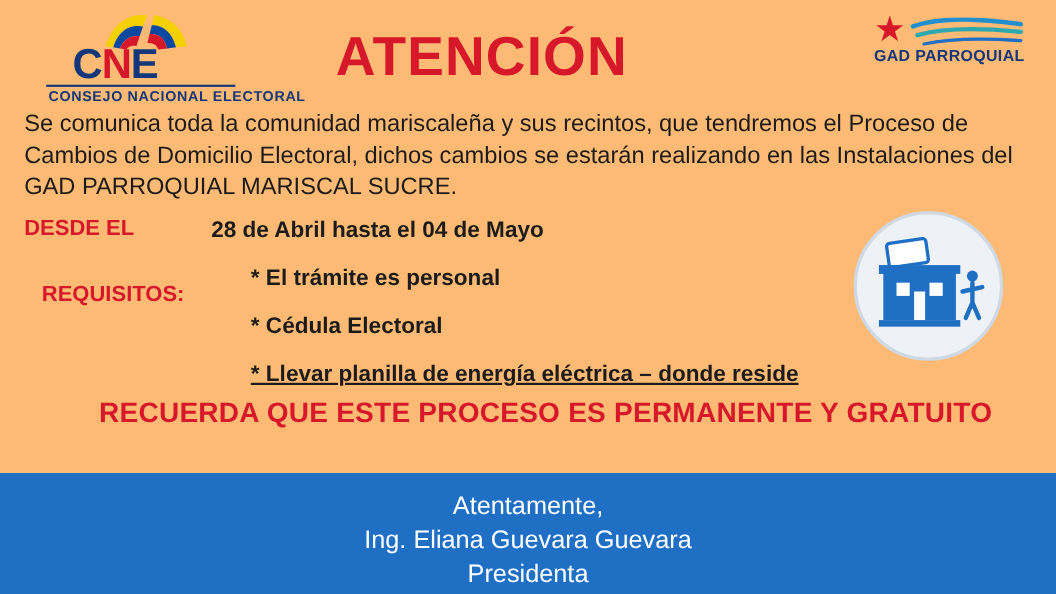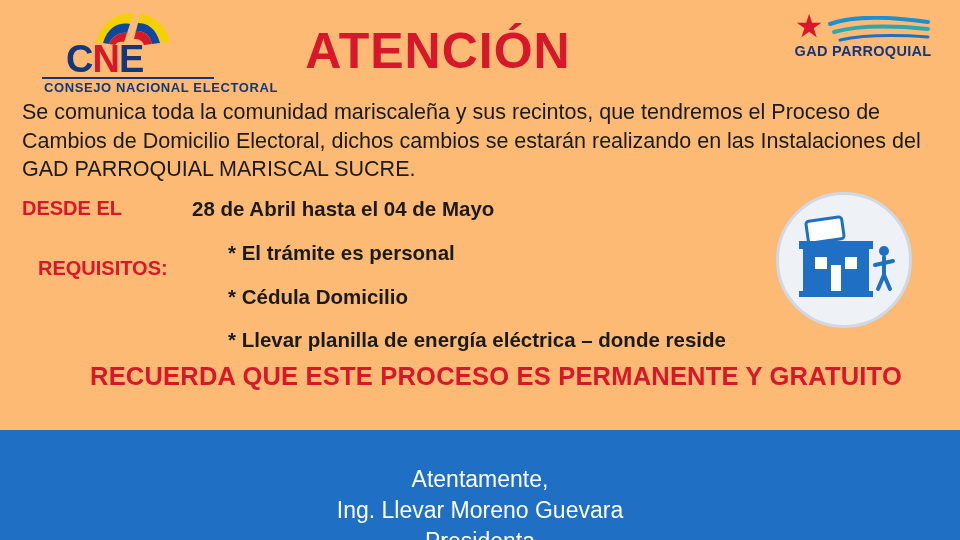--- a/index.html
+++ b/index.html
@@ -153,21 +153,21 @@
     font-size: 20.5px;
   }
   .val {
     position: absolute;
     left: 0;
     white-space: nowrap;
   }
   .val-0 { top: 0px; text-align: right; }
   .val-1 { top: 44px; left: 36px; }
   .val-2 { top: 88px; left: 36px; }
-  .val-3 { top: 131px; left: 36px; }
+  .val-3 { top: 131px; left: 36px; text-decoration: underline; }
 
   
   .building-icon {
     position: absolute;
     right: 48px;
     top: 192px;
     width: 136px;
     height: 136px;
     border-radius: 50%;
     background: #eef2f7;
@@ -196,21 +196,21 @@
     width: 960px;
     height: 110px;
     background: #1f6fc4;
     color: #ffffff;
     text-align: center;
   }
   .footer-line {
     font-size: 23px;
     line-height: 1.35;
   }
-  .footer-line.l0 { padding-top: 34px; }
+  .footer-line.l0 { padding-top: 14px; }
 </style>
 </head>
 <body>
 
 <div class="poster">
 
   <div class="cne-logo">
     <svg class="cne-flag" viewBox="0 0 78 34">
       <path d="M2 30 C 10 4, 30 0, 40 2 L 36 12 C 26 10, 14 14, 9 31 Z" fill="#f4d000"></path>
       <path d="M9 31 C 14 14, 26 10, 36 12 L 33 21 C 26 20, 19 23, 15 32 Z" fill="#0b49a0"></path>
@@ -243,21 +243,21 @@
   <div class="intro">Se comunica toda la comunidad mariscaleña y sus recintos, que tendremos el Proceso de Cambios de Domicilio Electoral, dichos cambios se estarán realizando en las Instalaciones del GAD PARROQUIAL MARISCAL SUCRE.</div>
 
   <div class="labels">
     <div class="label-desde">DESDE EL</div>
     <div class="label-req">REQUISITOS:</div>
   </div>
 
   <div class="values">
     <div class="val val-0">28 de Abril hasta el 04 de Mayo</div>
     <div class="val val-1">* El trámite es personal</div>
-    <div class="val val-2">* Cédula Domicilio</div>
+    <div class="val val-2">* Cédula Electoral</div>
     <div class="val val-3">* Llevar planilla de energía eléctrica – donde reside</div>
   </div>
 
   <div class="building-icon">
     <svg viewBox="0 0 130 130" width="130" height="130">
       <rect x="28" y="24" width="36" height="22" rx="3" fill="#ffffff" stroke="#1f6fc4" stroke-width="3" transform="rotate(-8 46 35)"></rect>
       <rect x="24" y="52" width="66" height="44" fill="#1f6fc4"></rect>
       <rect x="20" y="46" width="74" height="8" fill="#1f6fc4"></rect>
       <rect x="36" y="62" width="12" height="12" fill="#ffffff"></rect>
       <rect x="66" y="62" width="12" height="12" fill="#ffffff"></rect>
@@ -265,17 +265,17 @@
       <rect x="20" y="96" width="74" height="6" fill="#1f6fc4"></rect>
       <circle cx="105" cy="56" r="5" fill="#1f6fc4"></circle>
       <path d="M105 62 L105 80 M105 80 L99 94 M105 80 L111 94 M96 70 L114 66" stroke="#1f6fc4" stroke-width="4" fill="none" stroke-linecap="round"></path>
     </svg>
   </div>
 
   <div class="recuerda">RECUERDA QUE ESTE PROCESO ES PERMANENTE Y GRATUITO</div>
 
   <div class="footer">
     <div class="footer-line l0">Atentamente,</div>
-    <div class="footer-line">Ing. Llevar Moreno Guevara</div>
+    <div class="footer-line">Ing. Eliana Guevara Guevara</div>
     <div class="footer-line">Presidenta</div>
   </div>
 
 </div>
 
 </body></html>

